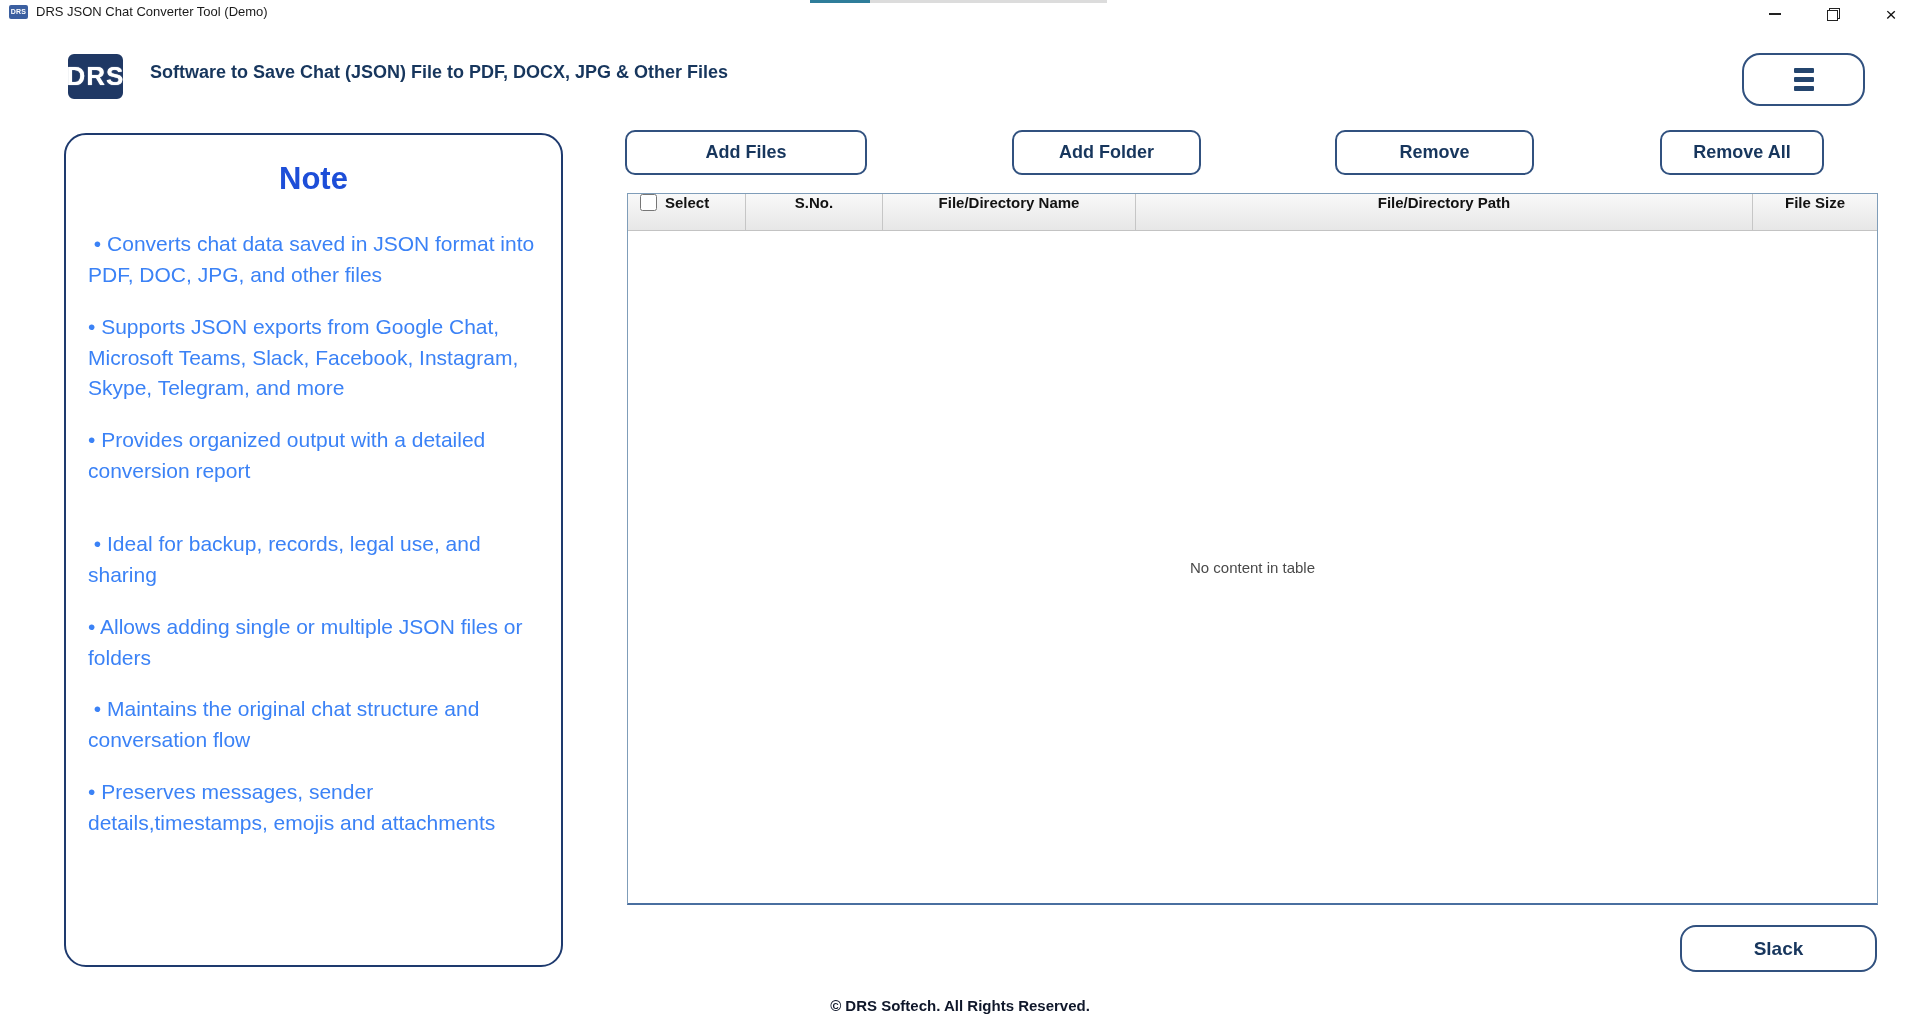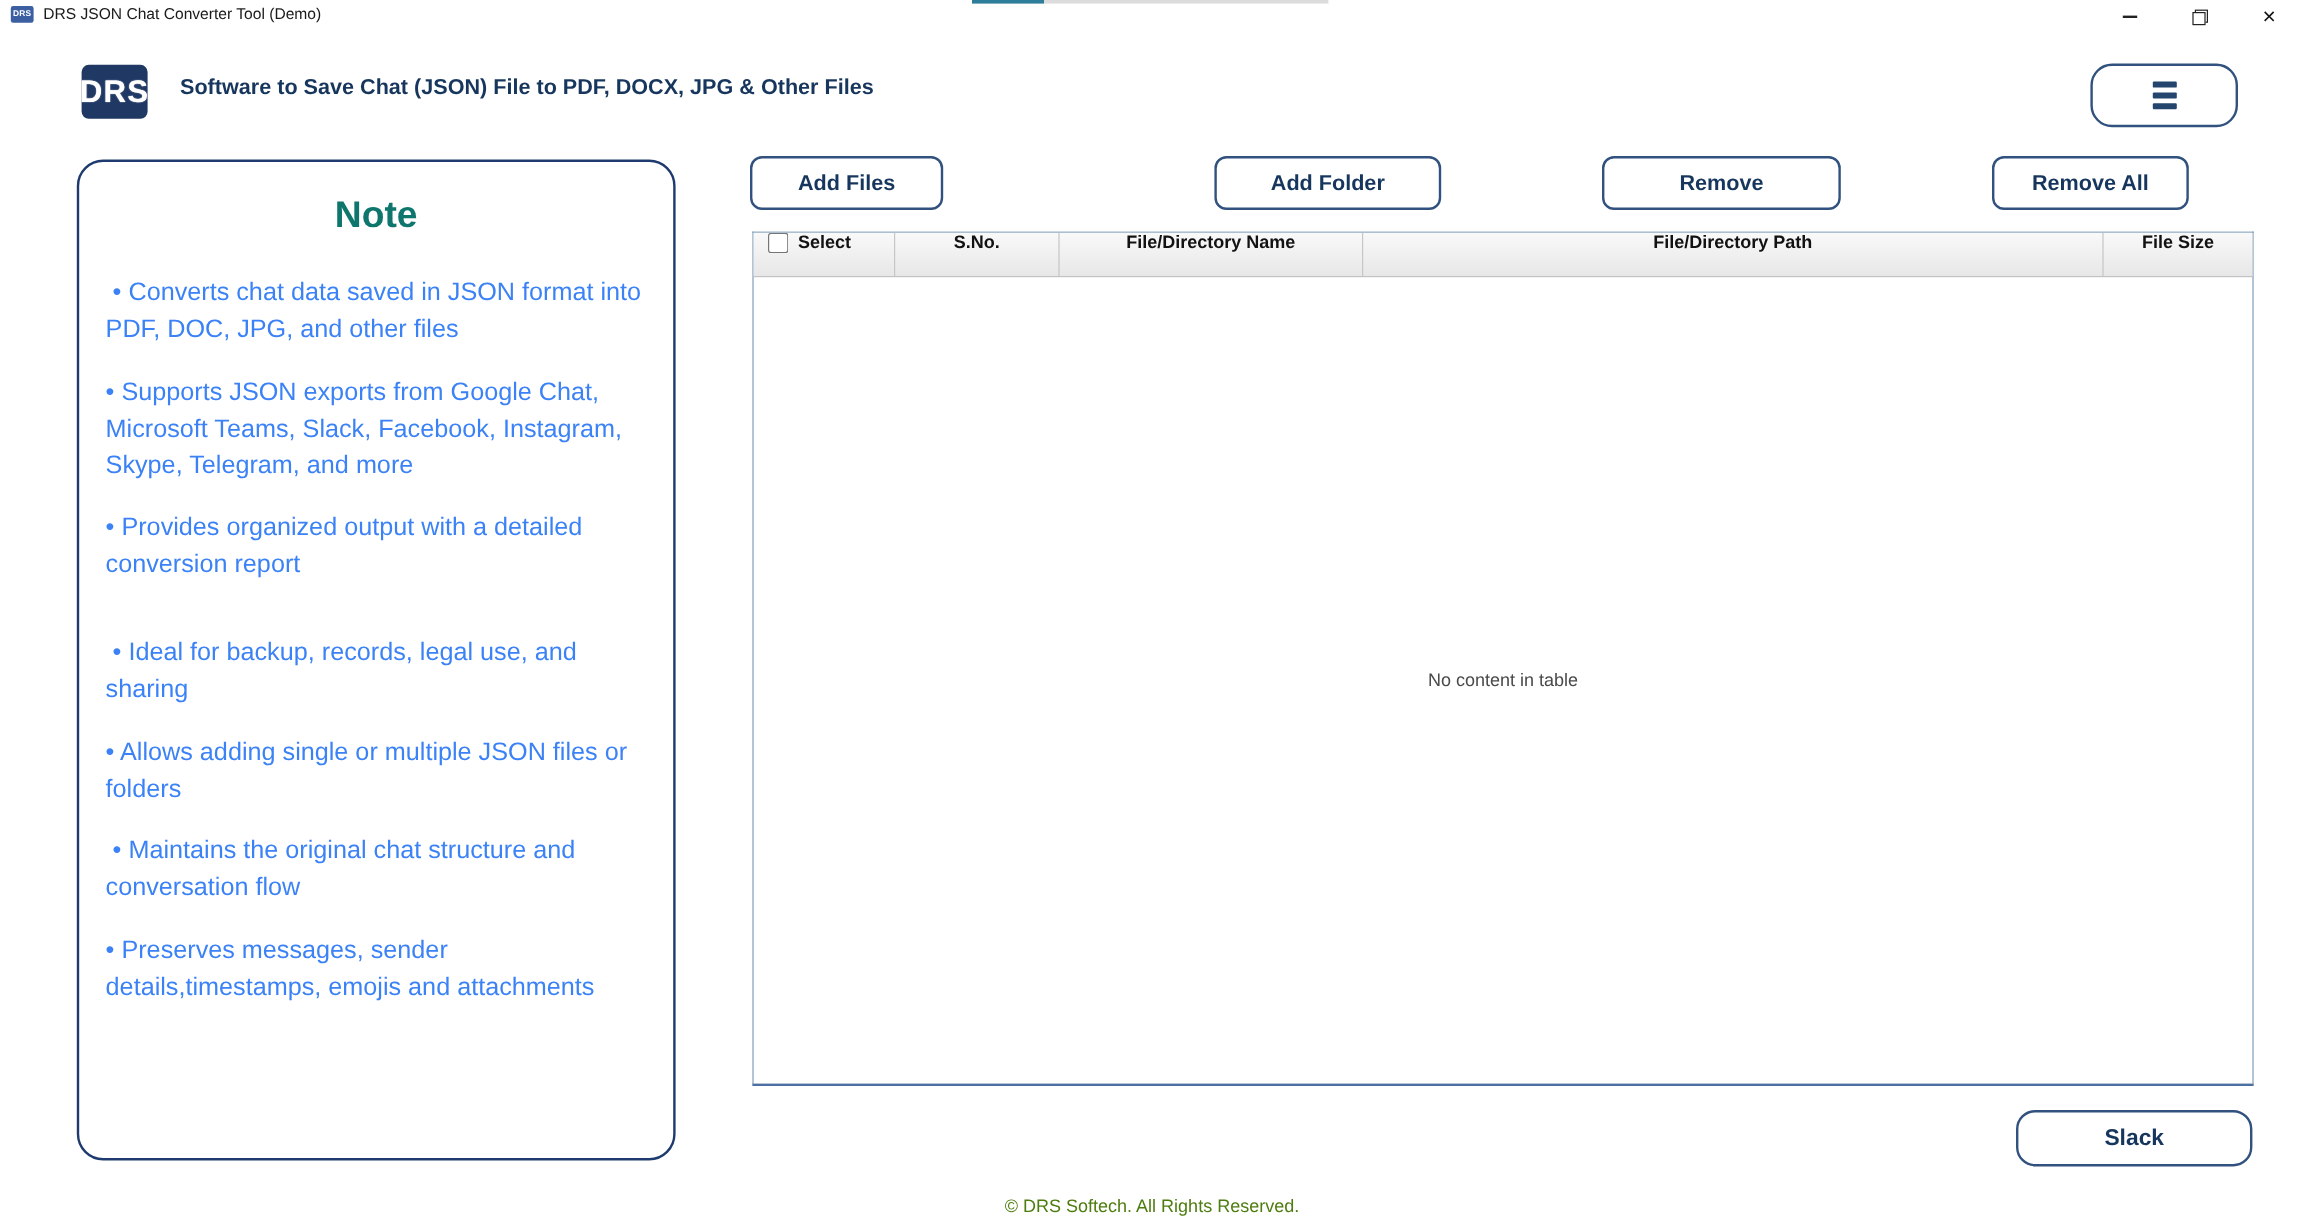--- a/index.html
+++ b/index.html
@@ -30,30 +30,30 @@
     text-shadow:0 0 1px #fff; border:2px solid #1f3864; }
   .page-title { position:absolute; left:150px; top:62px; font-size:18px; font-weight:bold; color:#17365d; }
   .menu-button { position:absolute; left:1742px; top:53px; width:123px; height:53px; background:#fff;
     border:2px solid #31517f; border-radius:18px; display:flex; flex-direction:column;
     align-items:center; justify-content:center; gap:4px; cursor:pointer; }
   .menu-bar { width:20px; height:5px; background:#24456e; border-radius:1px; }
 
   
   .note-panel { position:absolute; left:64px; top:133px; width:499px; height:834px;
     border:2px solid #1e3a6e; border-radius:22px; background:#fff; padding:26px 22px 0 22px; }
-  .note-heading { text-align:center; font-size:31px; font-weight:bold; color:#0f766e; margin-bottom:32px; }
+  .note-heading { text-align:center; font-size:31px; font-weight:bold; color:#1d4ed8; margin-bottom:32px; }
   .note-bullet { font-size:21px; color:#3b82f6; line-height:1.47; margin-bottom:21px; white-space:pre-wrap; }
   .note-bullet.gap-before { margin-top:42px; }
 
   
   .tool-btn { position:absolute; top:130px; height:45px; background:#fff; border:2px solid #31517f;
     border-radius:10px; font-size:18px; font-weight:bold; color:#17365d; cursor:pointer;
     display:flex; align-items:center; justify-content:center;
     font-family:"Liberation Sans","DejaVu Sans",sans-serif; }
-  .btn-add-files  { left:625px;  width:161px; }
+  .btn-add-files  { left:625px;  width:242px; }
   .btn-add-folder { left:1012px; width:189px; }
   .btn-remove     { left:1335px; width:199px; }
   .btn-remove-all { left:1660px; width:164px; }
 
   
   .file-table { position:absolute; left:627px; top:193px; width:1251px; height:712px;
     border:1px solid #7f9db9; border-bottom:2px solid #4a6fa0; background:#fff; }
   .table-header { display:flex; height:37px; background:linear-gradient(#f9f9f9,#e7e7e7);
     border-bottom:1px solid #c3c3c3; }
   .th { display:flex; align-items:flex-start; justify-content:center; font-size:15px; font-weight:bold;
@@ -68,21 +68,21 @@
   .table-body { position:relative; height:675px; }
   .empty-message { position:absolute; left:0; right:0; top:328px; text-align:center;
     font-size:15px; color:#4a4a4a; }
 
   
   .next-button { position:absolute; left:1680px; top:925px; width:197px; height:47px; background:#fff;
     border:2px solid #31517f; border-radius:16px; font-size:19px; font-weight:bold; color:#17365d;
     cursor:pointer; display:flex; align-items:center; justify-content:center;
     font-family:"Liberation Sans","DejaVu Sans",sans-serif; }
   .copyright { position:absolute; left:0; width:1920px; top:997px; text-align:center;
-    font-size:15px; font-weight:normal; color:#4d7c0f; }
+    font-size:15px; font-weight:bold; color:#0f172a; }
 </style>
 </head>
 <body>
 
 <div class="titlebar">
   <div class="top-accent-teal"></div>
   <div class="top-accent-gray"></div>
   <div class="titlebar-left">
     <div class="app-mini-icon">DRS</div>
     <div class="titlebar-title">DRS JSON Chat Converter Tool (Demo)</div>

